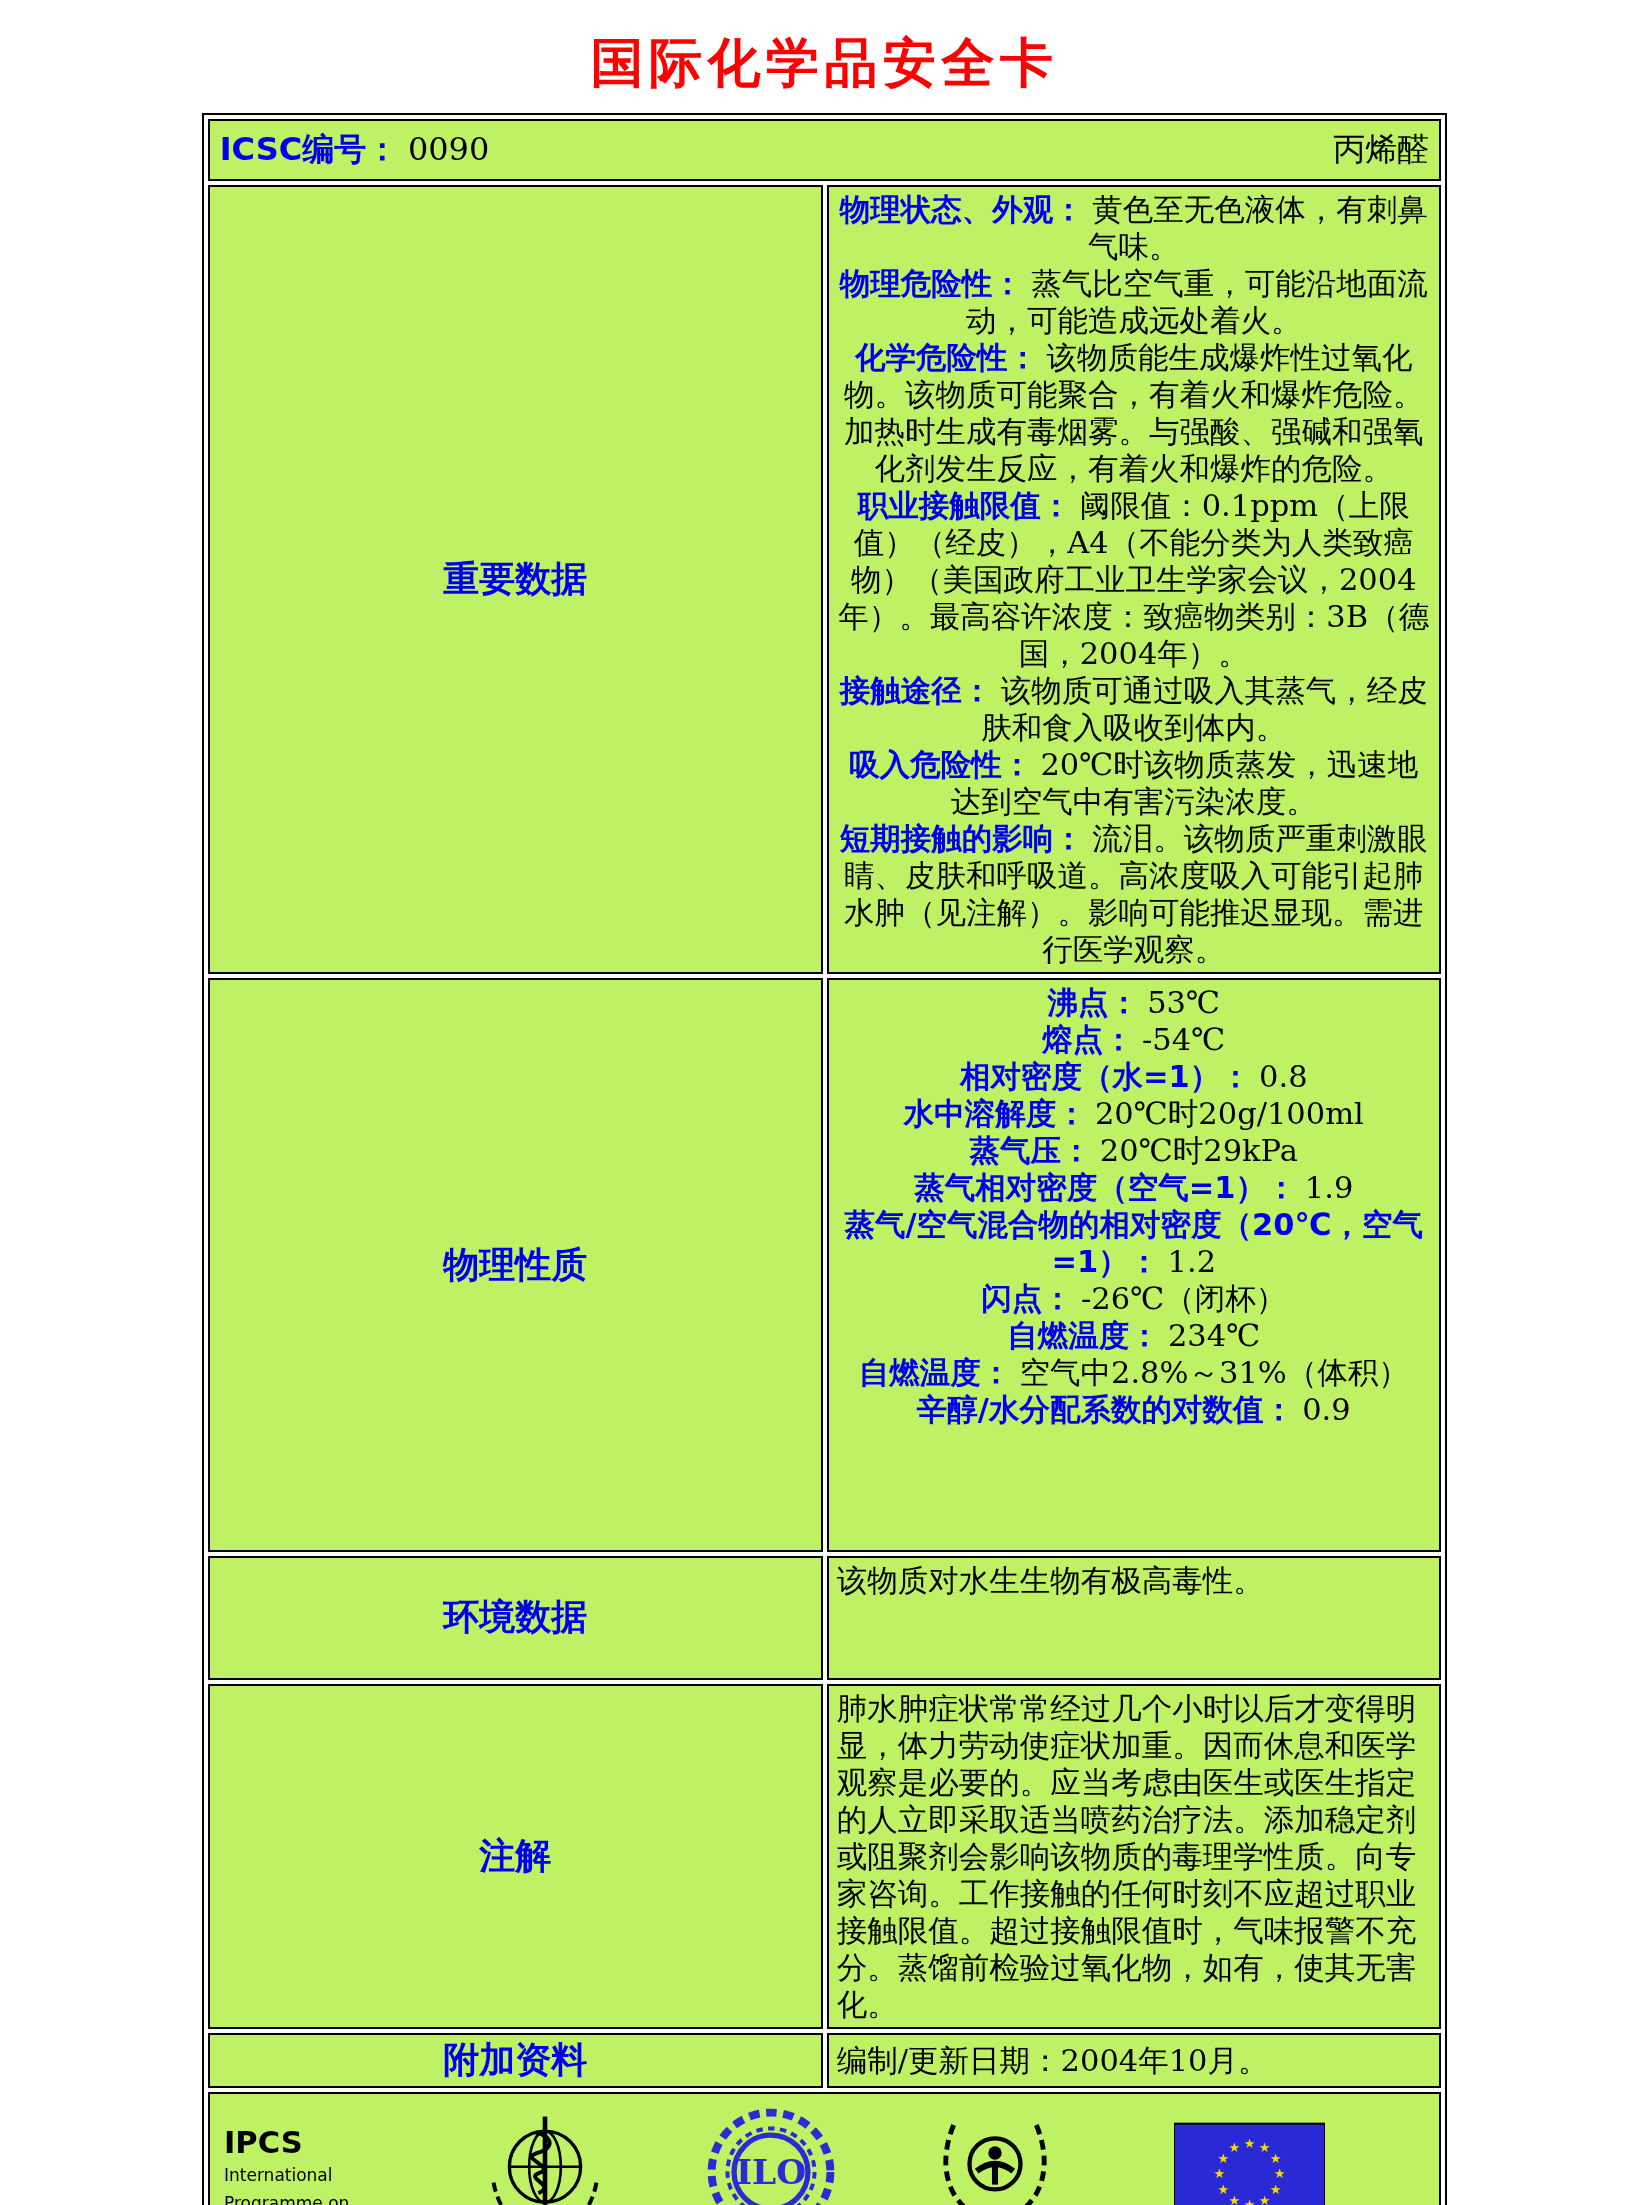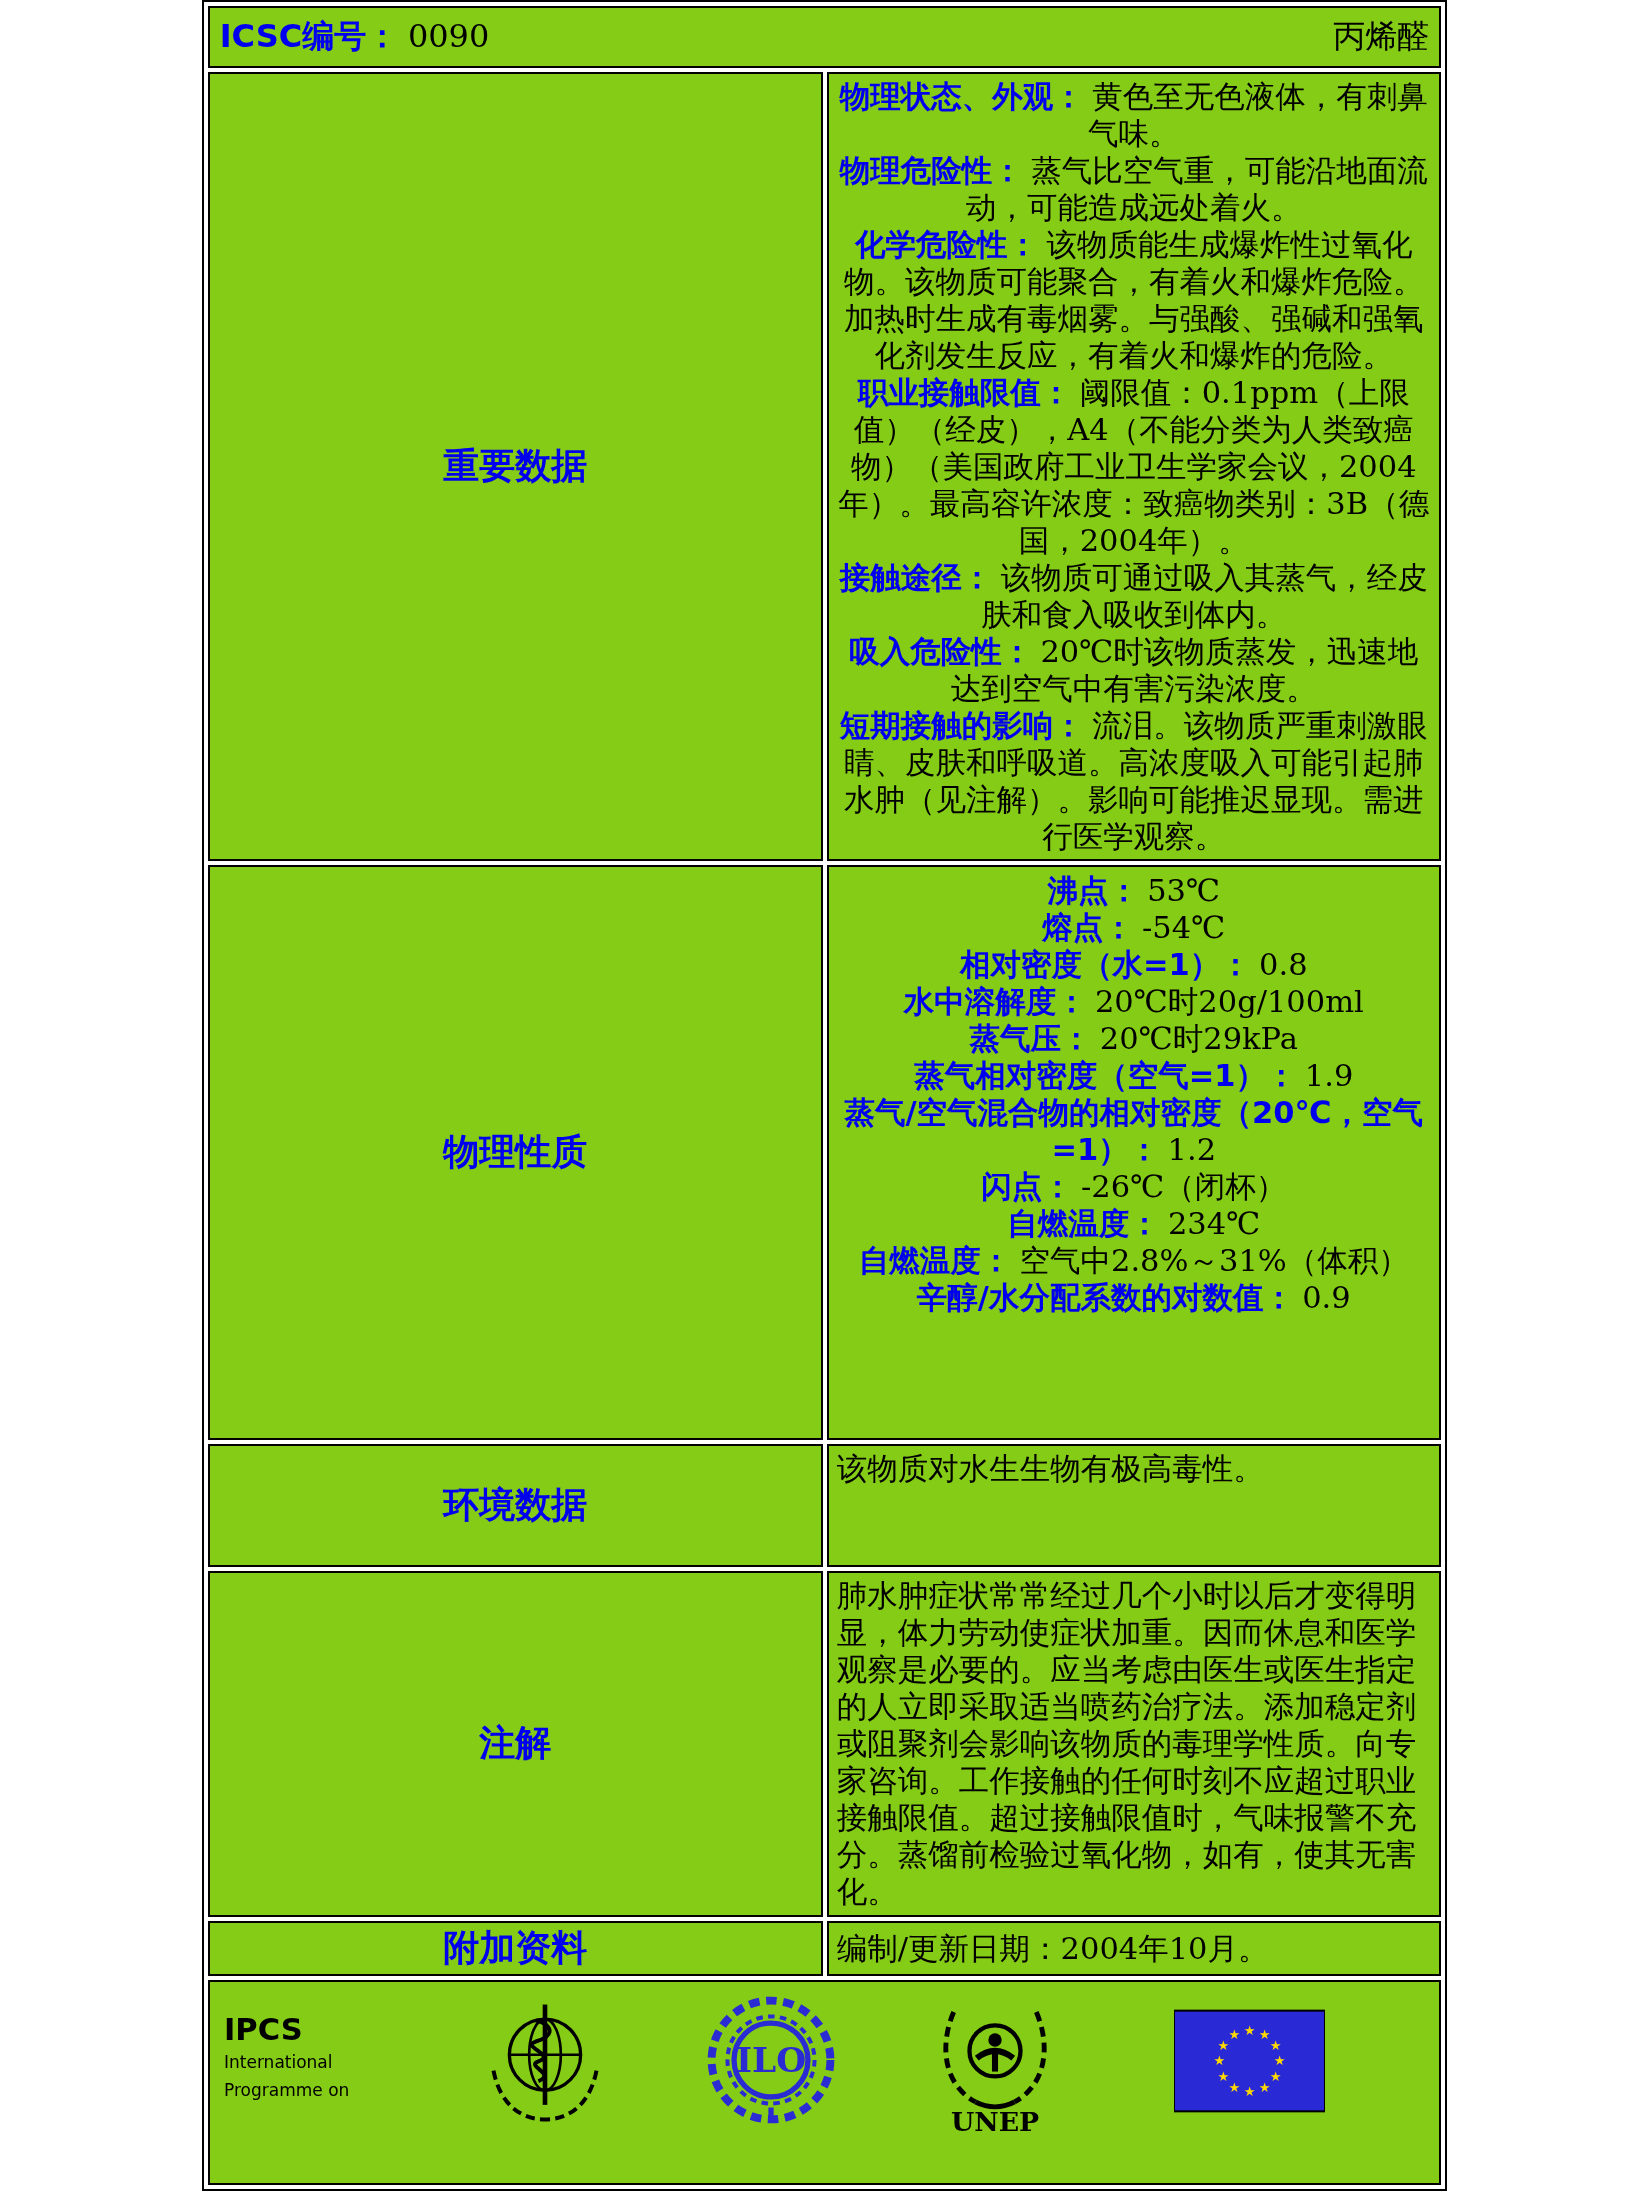--- a/index.html
+++ b/index.html
@@ -25,21 +25,21 @@
   }
 
   table.card {
     border-collapse: separate;
     border-spacing: 4.2px;
     border: 2.1px solid #000;
     margin-left: 202px;
     width: 1245px;
     table-layout: fixed;
   }
-  table.card td { border: 2.1px solid #000; background: #84cc16; }
+  table.card td { border: 2.1px solid #000; background: #bef264; }
 
   .label-cell {
     width: 175px;
     text-align: center;
     vertical-align: middle;
     color: #0000EE;
     font-family: "DejaVu Sans", "Liberation Sans", sans-serif;
     font-weight: bold;
     font-size: 36px;
   }
@@ -87,20 +87,21 @@
   .logo-who  { width: 132px; height: 132px; margin-left: 54px;  margin-top: 2.8px; }
   .logo-ilo  { width: 132px; height: 132px; margin-left: 94px; margin-top: 2.8px; }
   .logo-unep { width: 122px; height: 141px; margin-left: 97px; margin-top: 4.2px; }
   .logo-eu   { width: 151px; height: 104px; margin-left: 118px; margin-top: 18px; }
 </style>
 </head>
 <body>
 
 <div class="page">
 
+  <div class="doc-title">国际化学品安全卡</div>
 
   <table class="card">
 
     <tbody>
         <tr class="h-header">
       <td colspan="2" class="header-cell">
         <div class="header-flex">
           <span>
             <span class="blue-lab">ICSC编号：</span><span>0090</span>
           </span>

